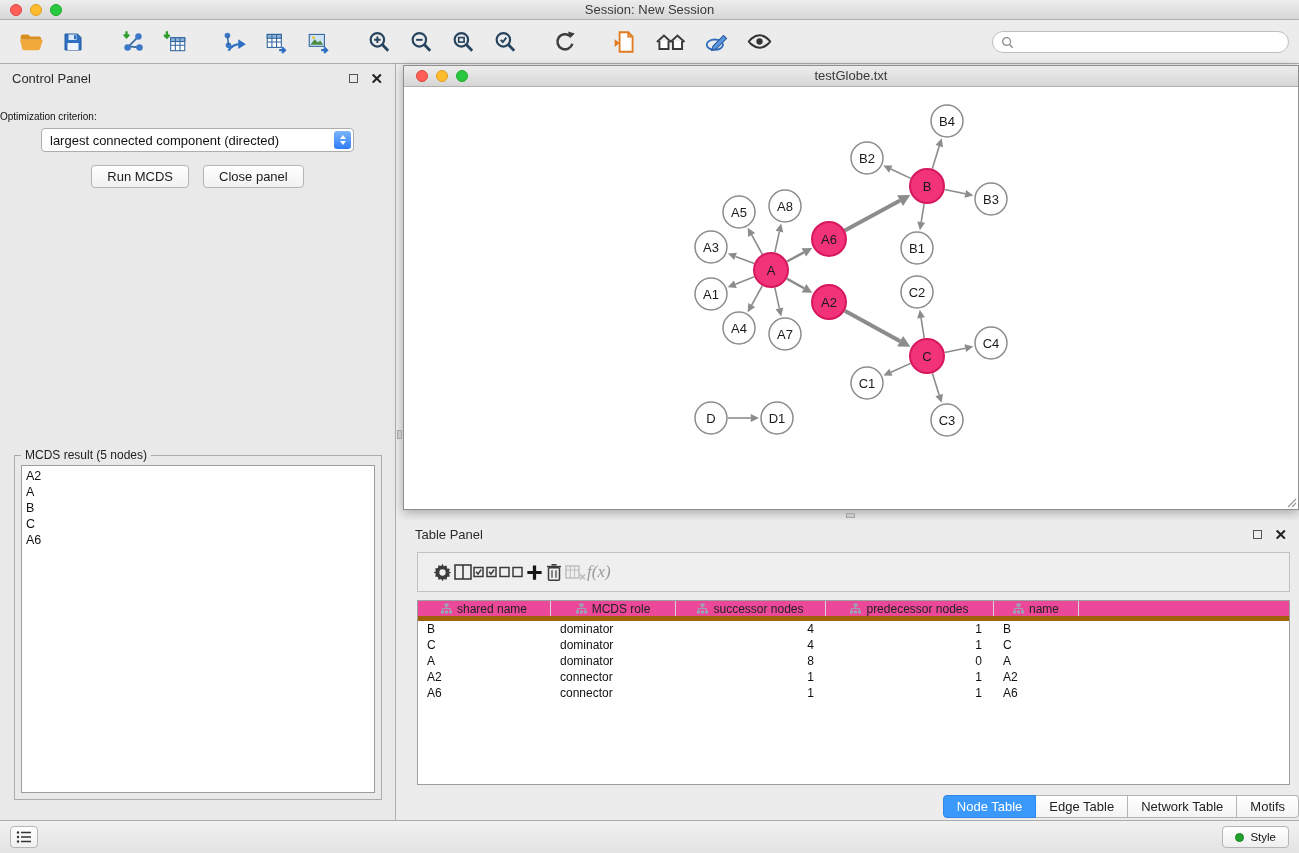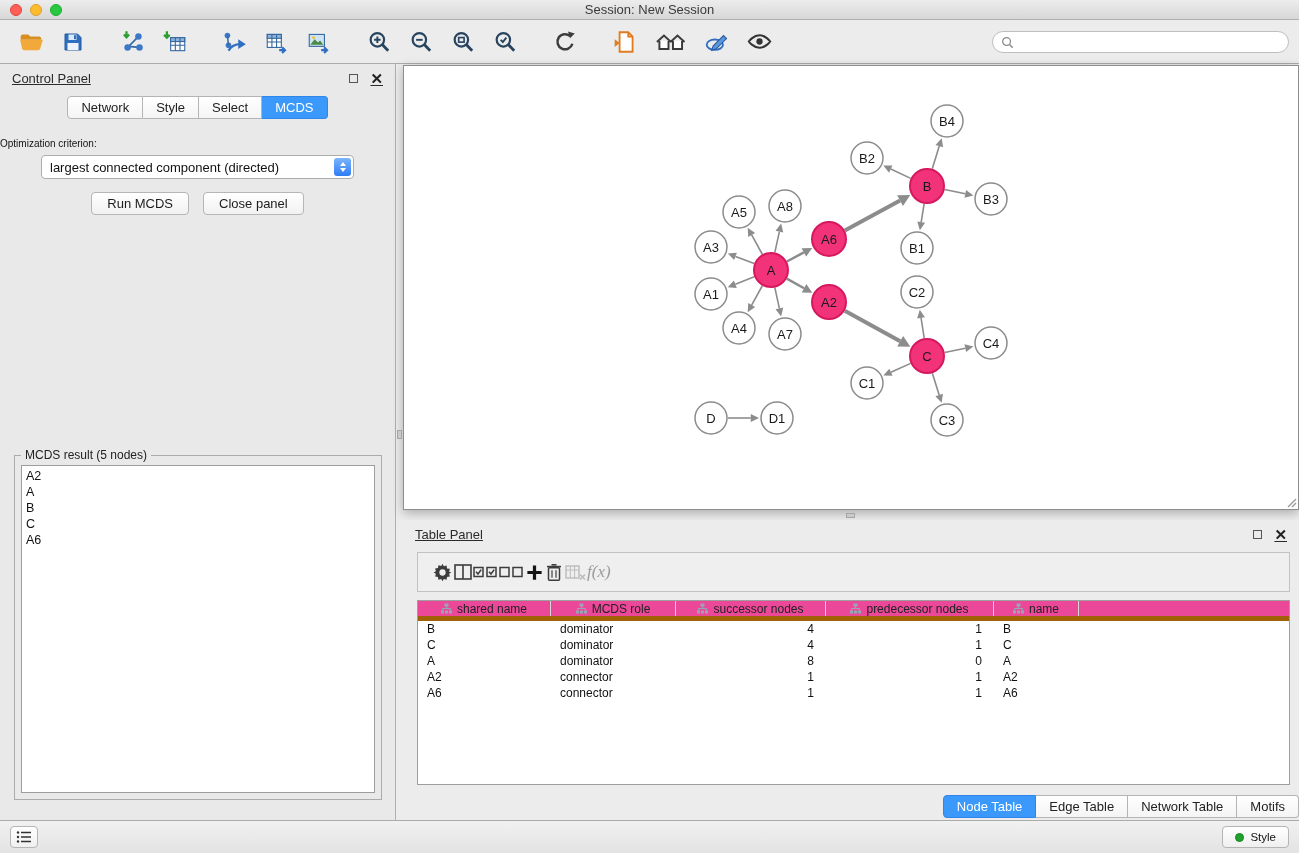--- a/index.html
+++ b/index.html
@@ -27,21 +27,21 @@
   .search-pill { position:absolute; right:10px; top:11px; width:297px; height:22px;
     background:#fff; border:1px solid #bfbfbf; border-radius:11px;
     display:flex; align-items:center; padding-left:8px; }
   .search-pill input { border:none; outline:none; flex:1; height:18px; font-size:12px;
     background:transparent; font-family:"Liberation Sans", sans-serif; }
 
   
   .control-panel { position:absolute; left:0; top:64px; width:396px; height:756px;
     background:#e9e9e9; border-right:1px solid #b0b0b0; }
   .panel-titlebar { display:flex; align-items:center; height:28px; padding:0 12px;
-    font-size:13px; color:#2b2b2b;text-decoration:underline; }
+    font-size:13px; color:#2b2b2b; }
   .panel-titlebar .spacer { flex:1; }
   .float-box { width:9px; height:9px; border:1.5px solid #555; margin-right:12px; }
   .close-x { font-size:15px; font-weight:bold; color:#222; line-height:9px; }
   .seg-tabs { display:flex; justify-content:center; margin-top:4px; }
   .seg-tab { padding:3px 13px; font-size:13px; color:#222; background:linear-gradient(#ffffff,#f4f4f4);
     border:1px solid #b4b4b4; border-left:none; }
   .seg-tab:first-child { border-left:1px solid #b4b4b4; border-radius:4px 0 0 4px; }
   .seg-tab:last-child { border-radius:0 4px 4px 0; }
   .seg-tab.active { background:#3b99fc; color:#fff; border-color:#2f86e8; }
   .opt-label { text-align:left; margin-top:19px; font-size:10px; color:#111; }
@@ -271,26 +271,20 @@
   </div>
 
   <div class="control-panel">
     <div class="panel-titlebar">
       <span>Control Panel</span>
       <span class="spacer"></span>
       <span class="float-box"></span>
       <span class="close-x">✕</span>
     </div>
 
-    <div class="seg-tabs">
-        <div class="seg-tab">Network</div>
-        <div class="seg-tab">Style</div>
-        <div class="seg-tab">Select</div>
-        <div class="seg-tab active">MCDS</div>
-      </div>
 
     <div class="opt-label">Optimization criterion:</div>
 
     <div class="combo">
       <span class="combo-text">largest connected component (directed)</span>
       <span class="combo-stepper">
         <span class="tri-up"></span>
           <span class="tri-down"></span>
       </span>
     </div>
@@ -306,20 +300,28 @@
           <div class="list-item">A2</div>
           <div class="list-item">A</div>
           <div class="list-item">B</div>
           <div class="list-item">C</div>
           <div class="list-item">A6</div>
         </div>
     </div>
   </div>
 
   <div class="net-window">
+    <div class="net-titlebar">
+      <div class="traffic">
+        <div class="light red"></div>
+        <div class="light yellow"></div>
+        <div class="light green"></div>
+      </div>
+      <div class="title-text">testGlobe.txt</div>
+    </div>
     <div class="net-canvas">
       <svg width="894" height="422" viewBox="0 0 894 422">
           <line x1="358.304607827596" y1="166.2396016875177" x2="347.6759494779934" y2="146.97515842886307" stroke="#8c8c8c" stroke-width="1.6"></line>
           <polygon points="343.695392172404,139.7603983124823 351.125725553059,145.0718336977924 344.2261734029278,148.87848315993372" fill="#8c8c8c"></polygon>
           <line x1="370.84654381849776" y1="164.41579968686727" x2="375.39259390014547" y2="143.63385645647793" stroke="#8c8c8c" stroke-width="1.6"></line>
           <polygon points="377.15345618150224,135.58420031313273 379.2415799686867,144.47582215897134 371.5436078316042,142.79189075398452" fill="#8c8c8c"></polygon>
           <line x1="350.1925698885631" y1="175.55715179061585" x2="331.50149811800577" y2="168.39224094523556" stroke="#8c8c8c" stroke-width="1.6"></line>
           <polygon points="323.8074301114369,165.44284820938415 332.9117660038376,164.71328124306547 330.0912302321739,172.07120064740565" fill="#8c8c8c"></polygon>
           <line x1="350.2874195640653" y1="188.68503217437387" x2="331.3632283688292" y2="196.2547086524683" stroke="#8c8c8c" stroke-width="1.6"></line>
           <polygon points="323.7125804359347,199.31496782562613 329.899949103994,192.59651049038038 332.8265076336644,199.91290681455624" fill="#8c8c8c"></polygon>

